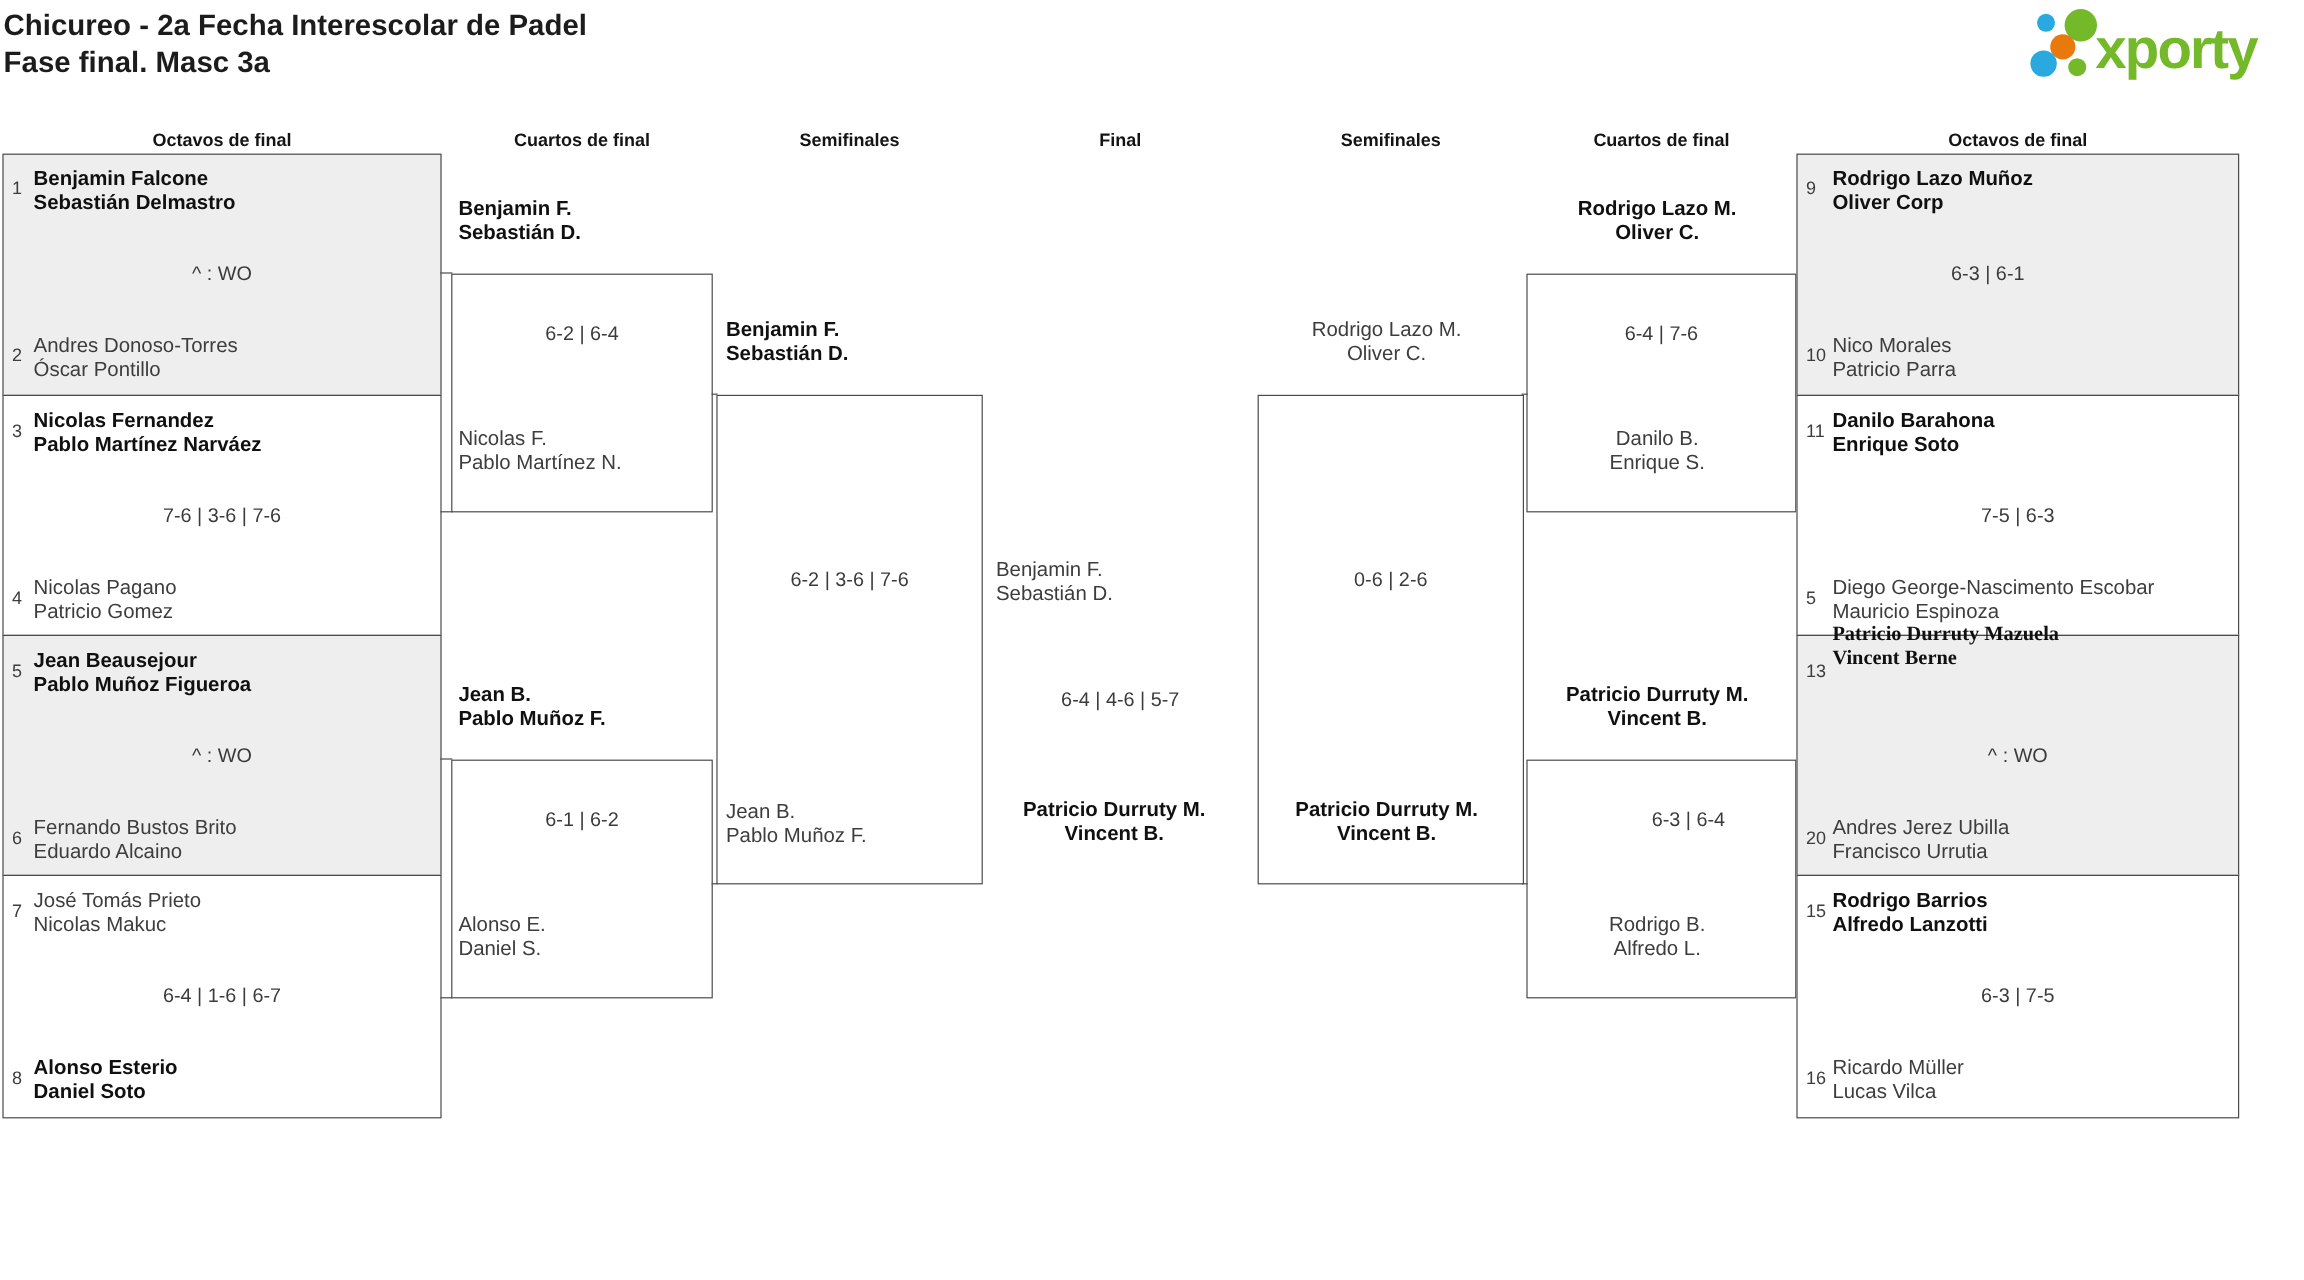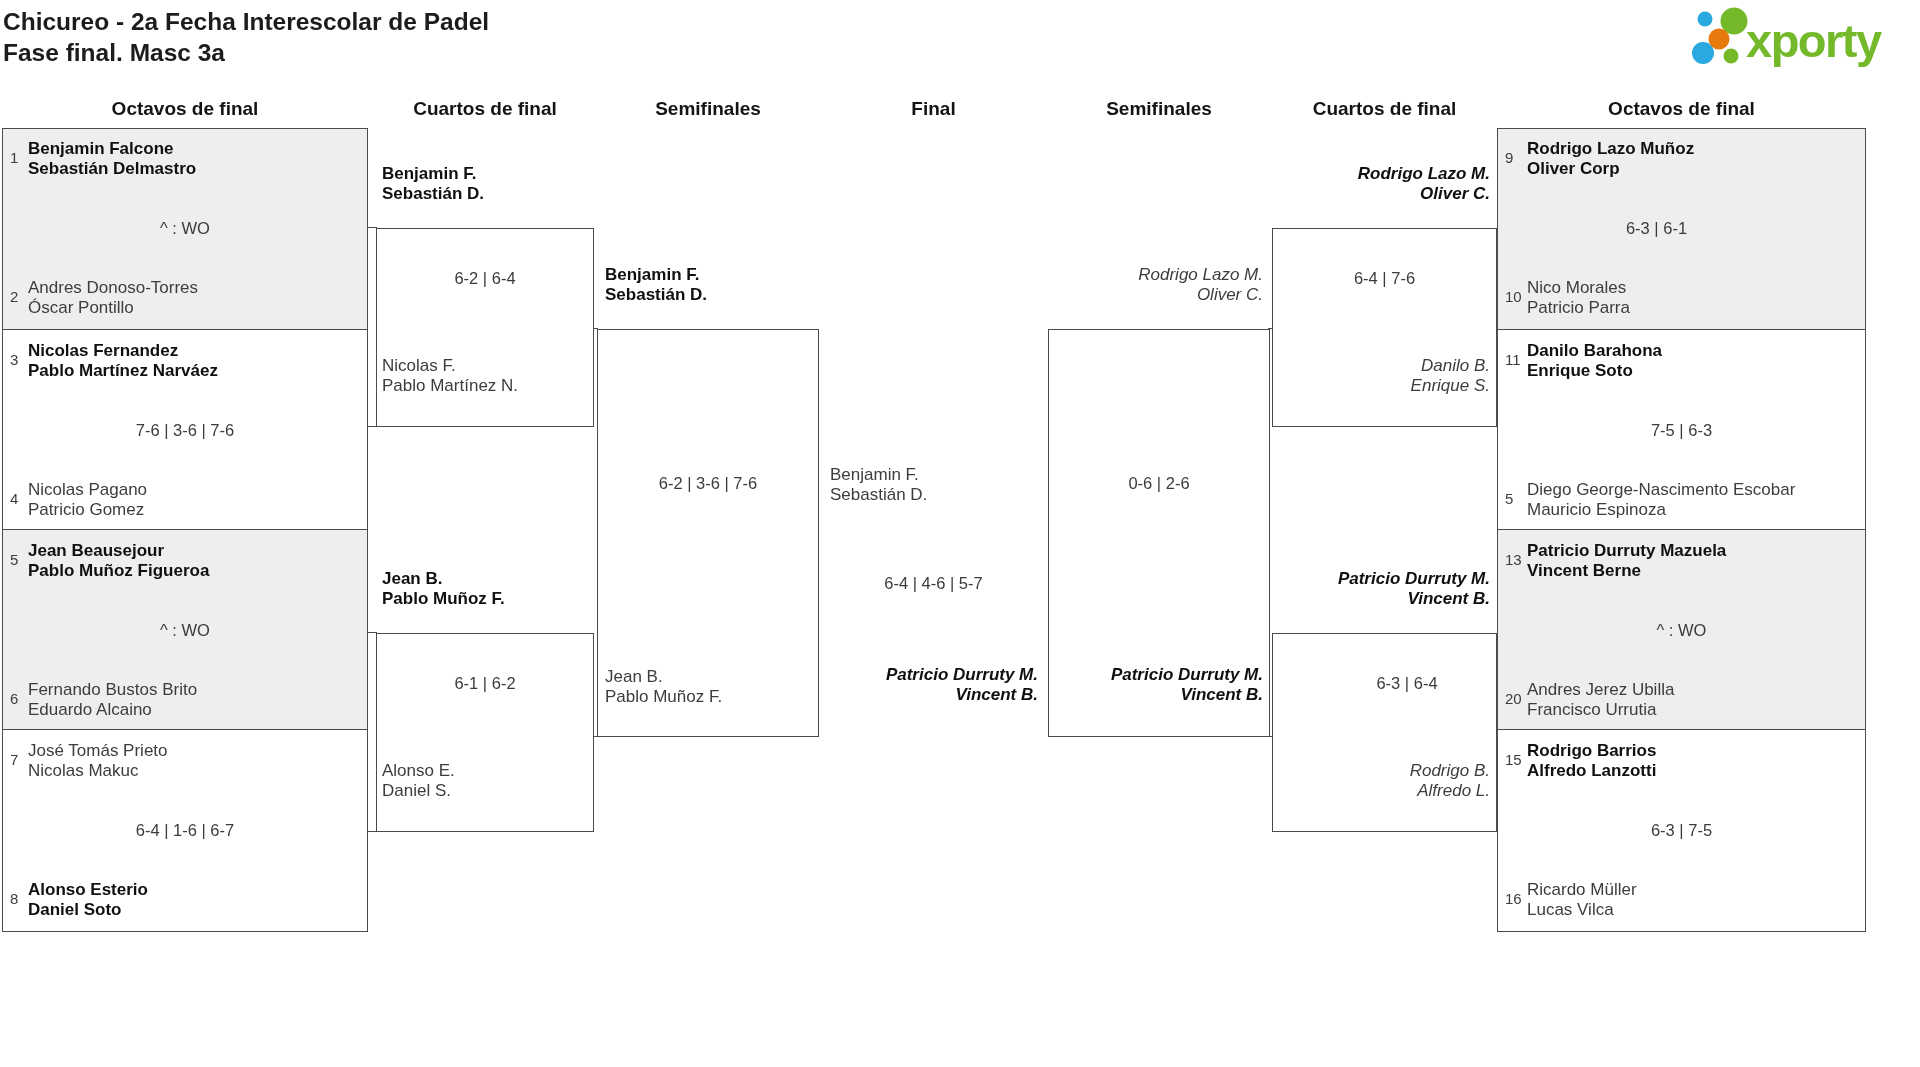--- a/index.html
+++ b/index.html
@@ -3,31 +3,31 @@
 <meta charset="utf-8">
 <style>
   html,body{margin:0;padding:0;background:#fff;}
   body{width:1920px;height:1067px;position:relative;overflow:hidden;
        font-family:"Liberation Sans",sans-serif;-webkit-font-smoothing:antialiased;}
   #stage{position:absolute;inset:0;width:1920px;height:1067px;}
 
   .title{position:absolute;left:3px;top:6px;font-size:24.5px;line-height:31px;
          font-weight:700;color:#1c1c1c;white-space:nowrap;}
 
-  .rlabel{position:absolute;top:98px;font-size:19px;font-weight:700;color:#141414;
+  .rlabel{position:absolute;top:109px;font-size:15px;font-weight:700;color:#141414;
           text-align:center;white-space:nowrap;}
 
   .box{position:absolute;border:1px solid #4b4b4b;box-sizing:border-box;background:#fff;}
   .box.alt{background:#eeeeee;}
 
   .conn{position:absolute;height:1px;background:#4b4b4b;}
 
   .team{position:absolute;font-size:17px;line-height:20px;color:#3d3d3d;white-space:nowrap;}
   .team.w{font-weight:700;color:#101010;}
-  .team.ra{text-align:right;font-style:italic;}
+  .team.ra{text-align:center;}
 
   .seed{position:absolute;font-size:15px;line-height:18px;color:#3d3d3d;}
   .score{position:absolute;font-size:16.5px;line-height:20px;color:#3b3b3b;text-align:center;white-space:nowrap;}
 
   .logo{position:absolute;left:1686px;top:3px;width:234px;height:72px;}
 </style>
 </head>
 <body>
 
 <div id="stage">
@@ -212,21 +212,21 @@
     <div>Enrique Soto</div>
   </div>
   <div class="score" style="left:1497px;width:369px;top:420px;">7-5 | 6-3</div>
   <div class="seed" style="left:1505px;top:490px;">5</div>
   <div class="team" style="left:1527px;top:480px;">
     <div>Diego George-Nascimento Escobar</div>
     <div>Mauricio Espinoza</div>
   </div>
 
   <div class="seed" style="left:1505px;top:551px;">13</div>
-  <div class="team w" style="left:1527px;top:541px;">
+  <div class="team w" style="left:1527px;top:518px;font-family:Liberation Serif, serif;">
     <div>Patricio Durruty Mazuela</div>
     <div>Vincent Berne</div>
   </div>
   <div class="score" style="left:1497px;width:369px;top:620px;">^ : WO</div>
   <div class="seed" style="left:1505px;top:690px;">20</div>
   <div class="team" style="left:1527px;top:680px;">
     <div>Andres Jerez Ubilla</div>
     <div>Francisco Urrutia</div>
   </div>
 

